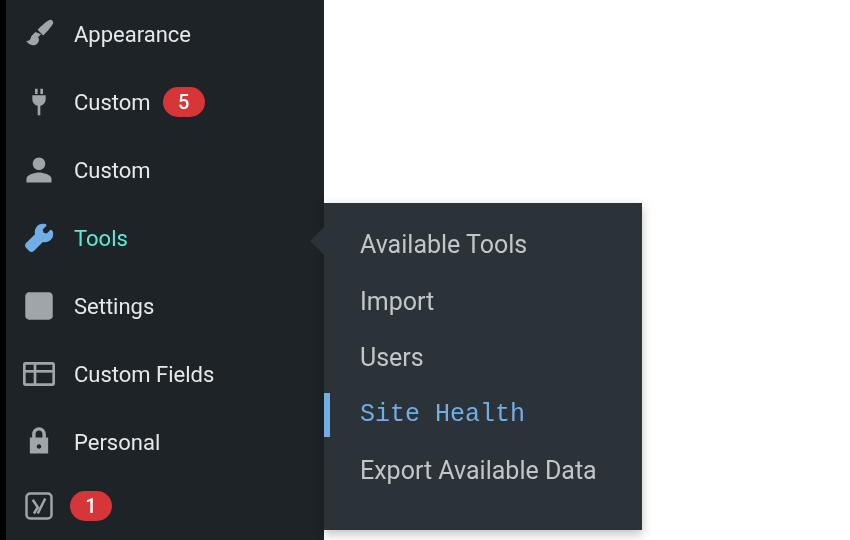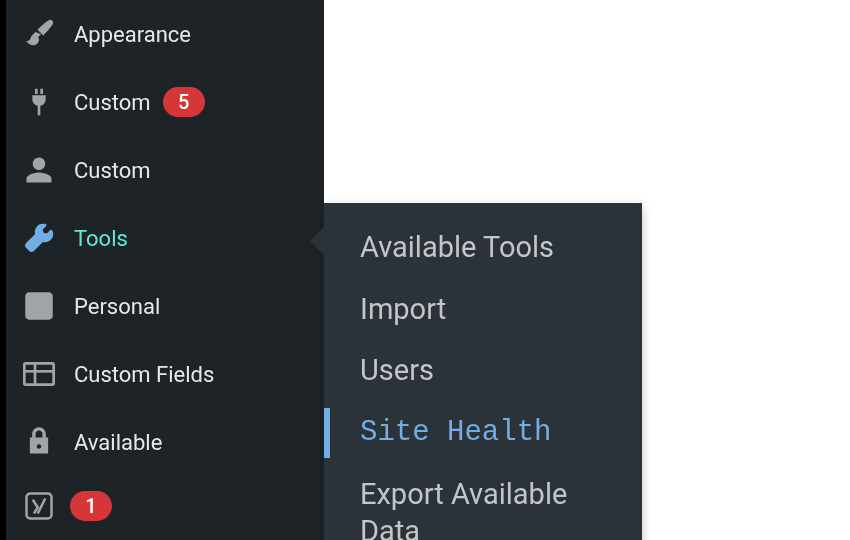--- a/index.html
+++ b/index.html
@@ -100,21 +100,21 @@
     width: 0;
     height: 0;
     border-top: 14px solid transparent;
     border-bottom: 14px solid transparent;
     border-right: 14px solid #2c3338;
   }
   .sub-item {
     display: flex;
     align-items: center;
     padding: 12px 30px 12px 36px;
-    font-size: 29px;
+    font-size: 25px;
     font-weight: 400;
     color: #c2c6ca;
     cursor: pointer;
     line-height: 1.3;
     position: relative;
   }
   .sub-item.current {
     color: #72aee6;
     font-family: Liberation Mono, monospace;
   }
@@ -179,41 +179,41 @@
       <div class="menu-item">
         <span class="icon">
           <svg width="30" height="30" viewBox="0 0 24 24">
               <path class="neutral-fill" d="M4 2h16c1 0 2 1 2 2v16c0 1-1 2-2 2H4c-1 0-2-1-2-2V4c0-1 1-2 2-2zm4 4v4M8 6h-2m2 0h2m6 8v4m0-4h-2m2 0h2M8 14h8M8 18h4" stroke="#a0a5aa" stroke-width="2" fill="none"></path>
               <rect x="3" y="3" width="18" height="18" rx="2" class="neutral-fill" fill="none" stroke="#a0a5aa" stroke-width="2"></rect>
               <circle cx="9" cy="9" r="1.5" class="neutral-fill"></circle>
               <circle cx="15" cy="15" r="1.5" class="neutral-fill"></circle>
               <path d="M5 9h2M11 9h8M5 15h8M17 15h2" stroke="#a0a5aa" stroke-width="2"></path>
             </svg>
         </span>
-        <span class="label">Personal</span>
+        <span class="label">Settings</span>
       </div>
 
       <div class="menu-item">
         <span class="icon">
           <svg width="32" height="26" viewBox="0 0 24 18">
               <rect x="1" y="1" width="22" height="16" rx="1" fill="none" stroke="#a0a5aa" stroke-width="2"></rect>
               <line x1="1" y1="7" x2="23" y2="7" stroke="#a0a5aa" stroke-width="2"></line>
               <line x1="9" y1="1" x2="9" y2="17" stroke="#a0a5aa" stroke-width="2"></line>
             </svg>
         </span>
         <span class="label">Custom Fields</span>
       </div>
 
       <div class="menu-item">
         <span class="icon">
           <svg width="28" height="32" viewBox="0 0 24 28">
               <path class="neutral-fill" d="M12 1c-3.3 0-6 2.7-6 6v3H4v14h16V10h-2V7c0-3.3-2.7-6-6-6zm0 3c1.7 0 3 1.3 3 3v3H9V7c0-1.7 1.3-3 3-3zm0 12c1.1 0 2 .9 2 2s-.9 2-2 2-2-.9-2-2 .9-2 2-2z"></path>
             </svg>
         </span>
-        <span class="label">Available</span>
+        <span class="label">Personal</span>
       </div>
 
       <div class="menu-item" style="height:60px;">
         <span class="icon">
           <svg width="30" height="30" viewBox="0 0 24 24">
               <rect x="2" y="2" width="20" height="20" rx="3" fill="none" stroke="#a0a5aa" stroke-width="2"></rect>
               <path d="M7 7l4 6-3 5M17 6l-6 12" stroke="#a0a5aa" stroke-width="2" fill="none"></path>
             </svg>
         </span>
         <span class="badge">1</span>

